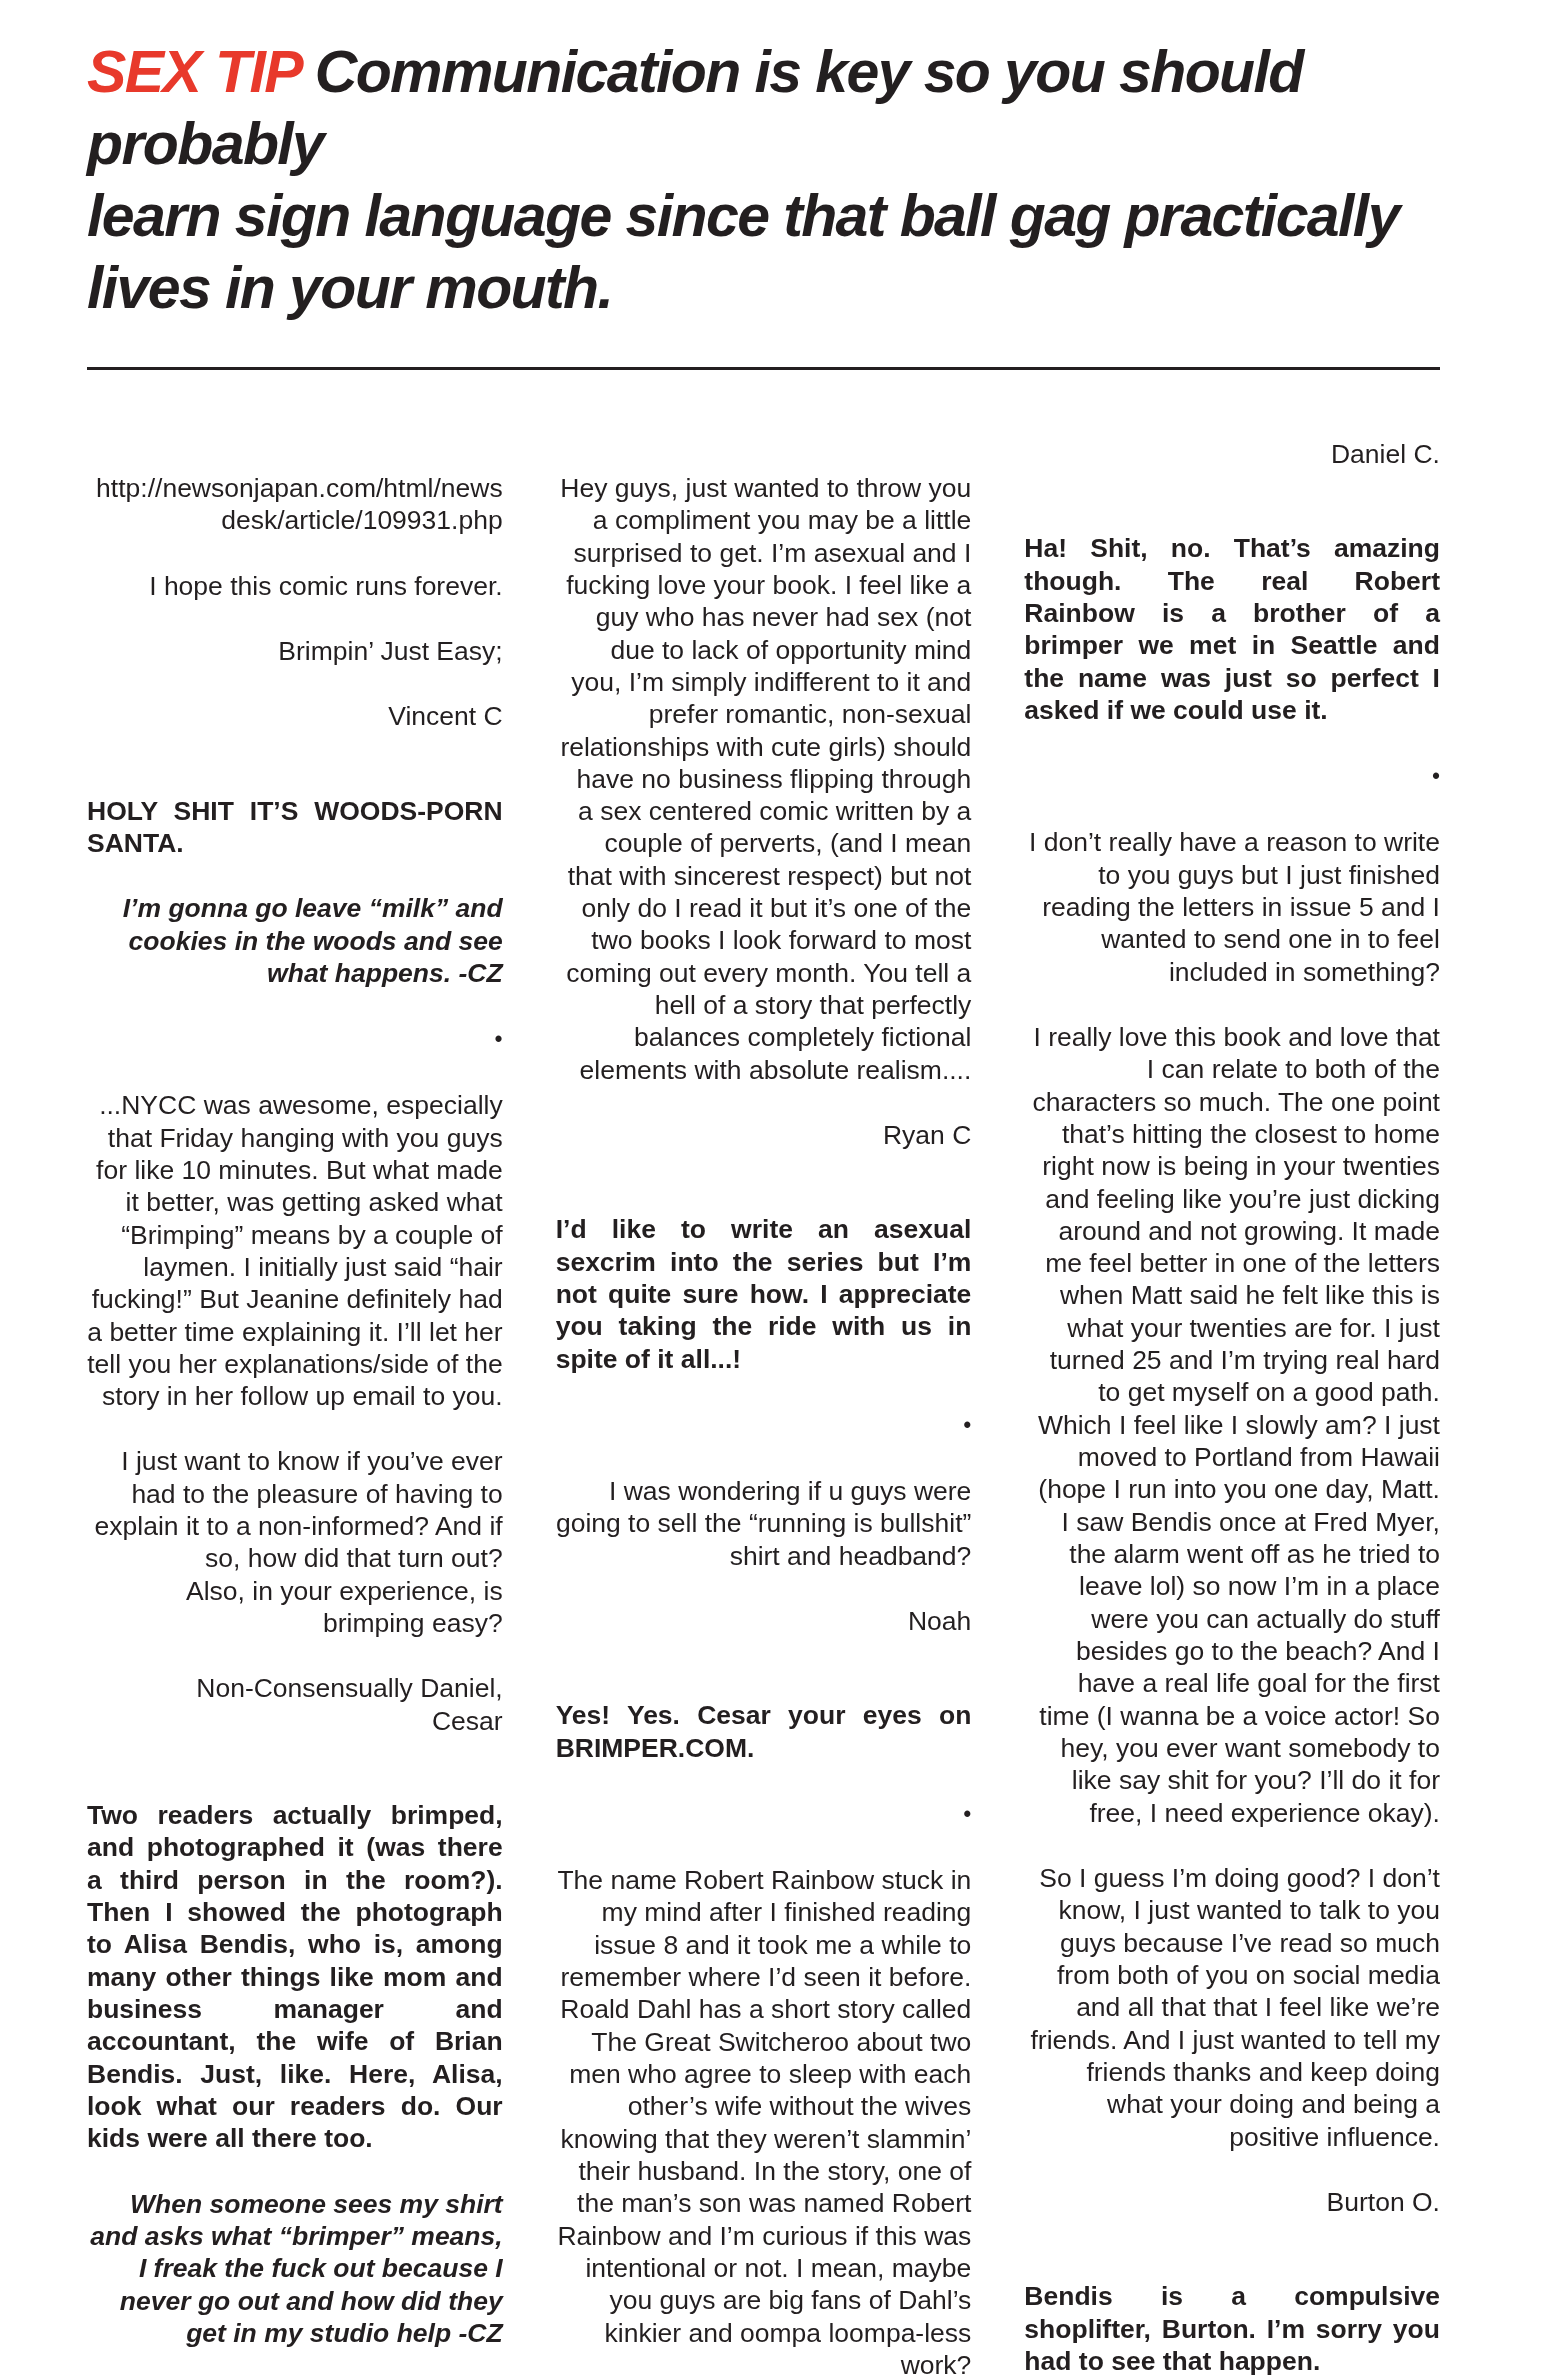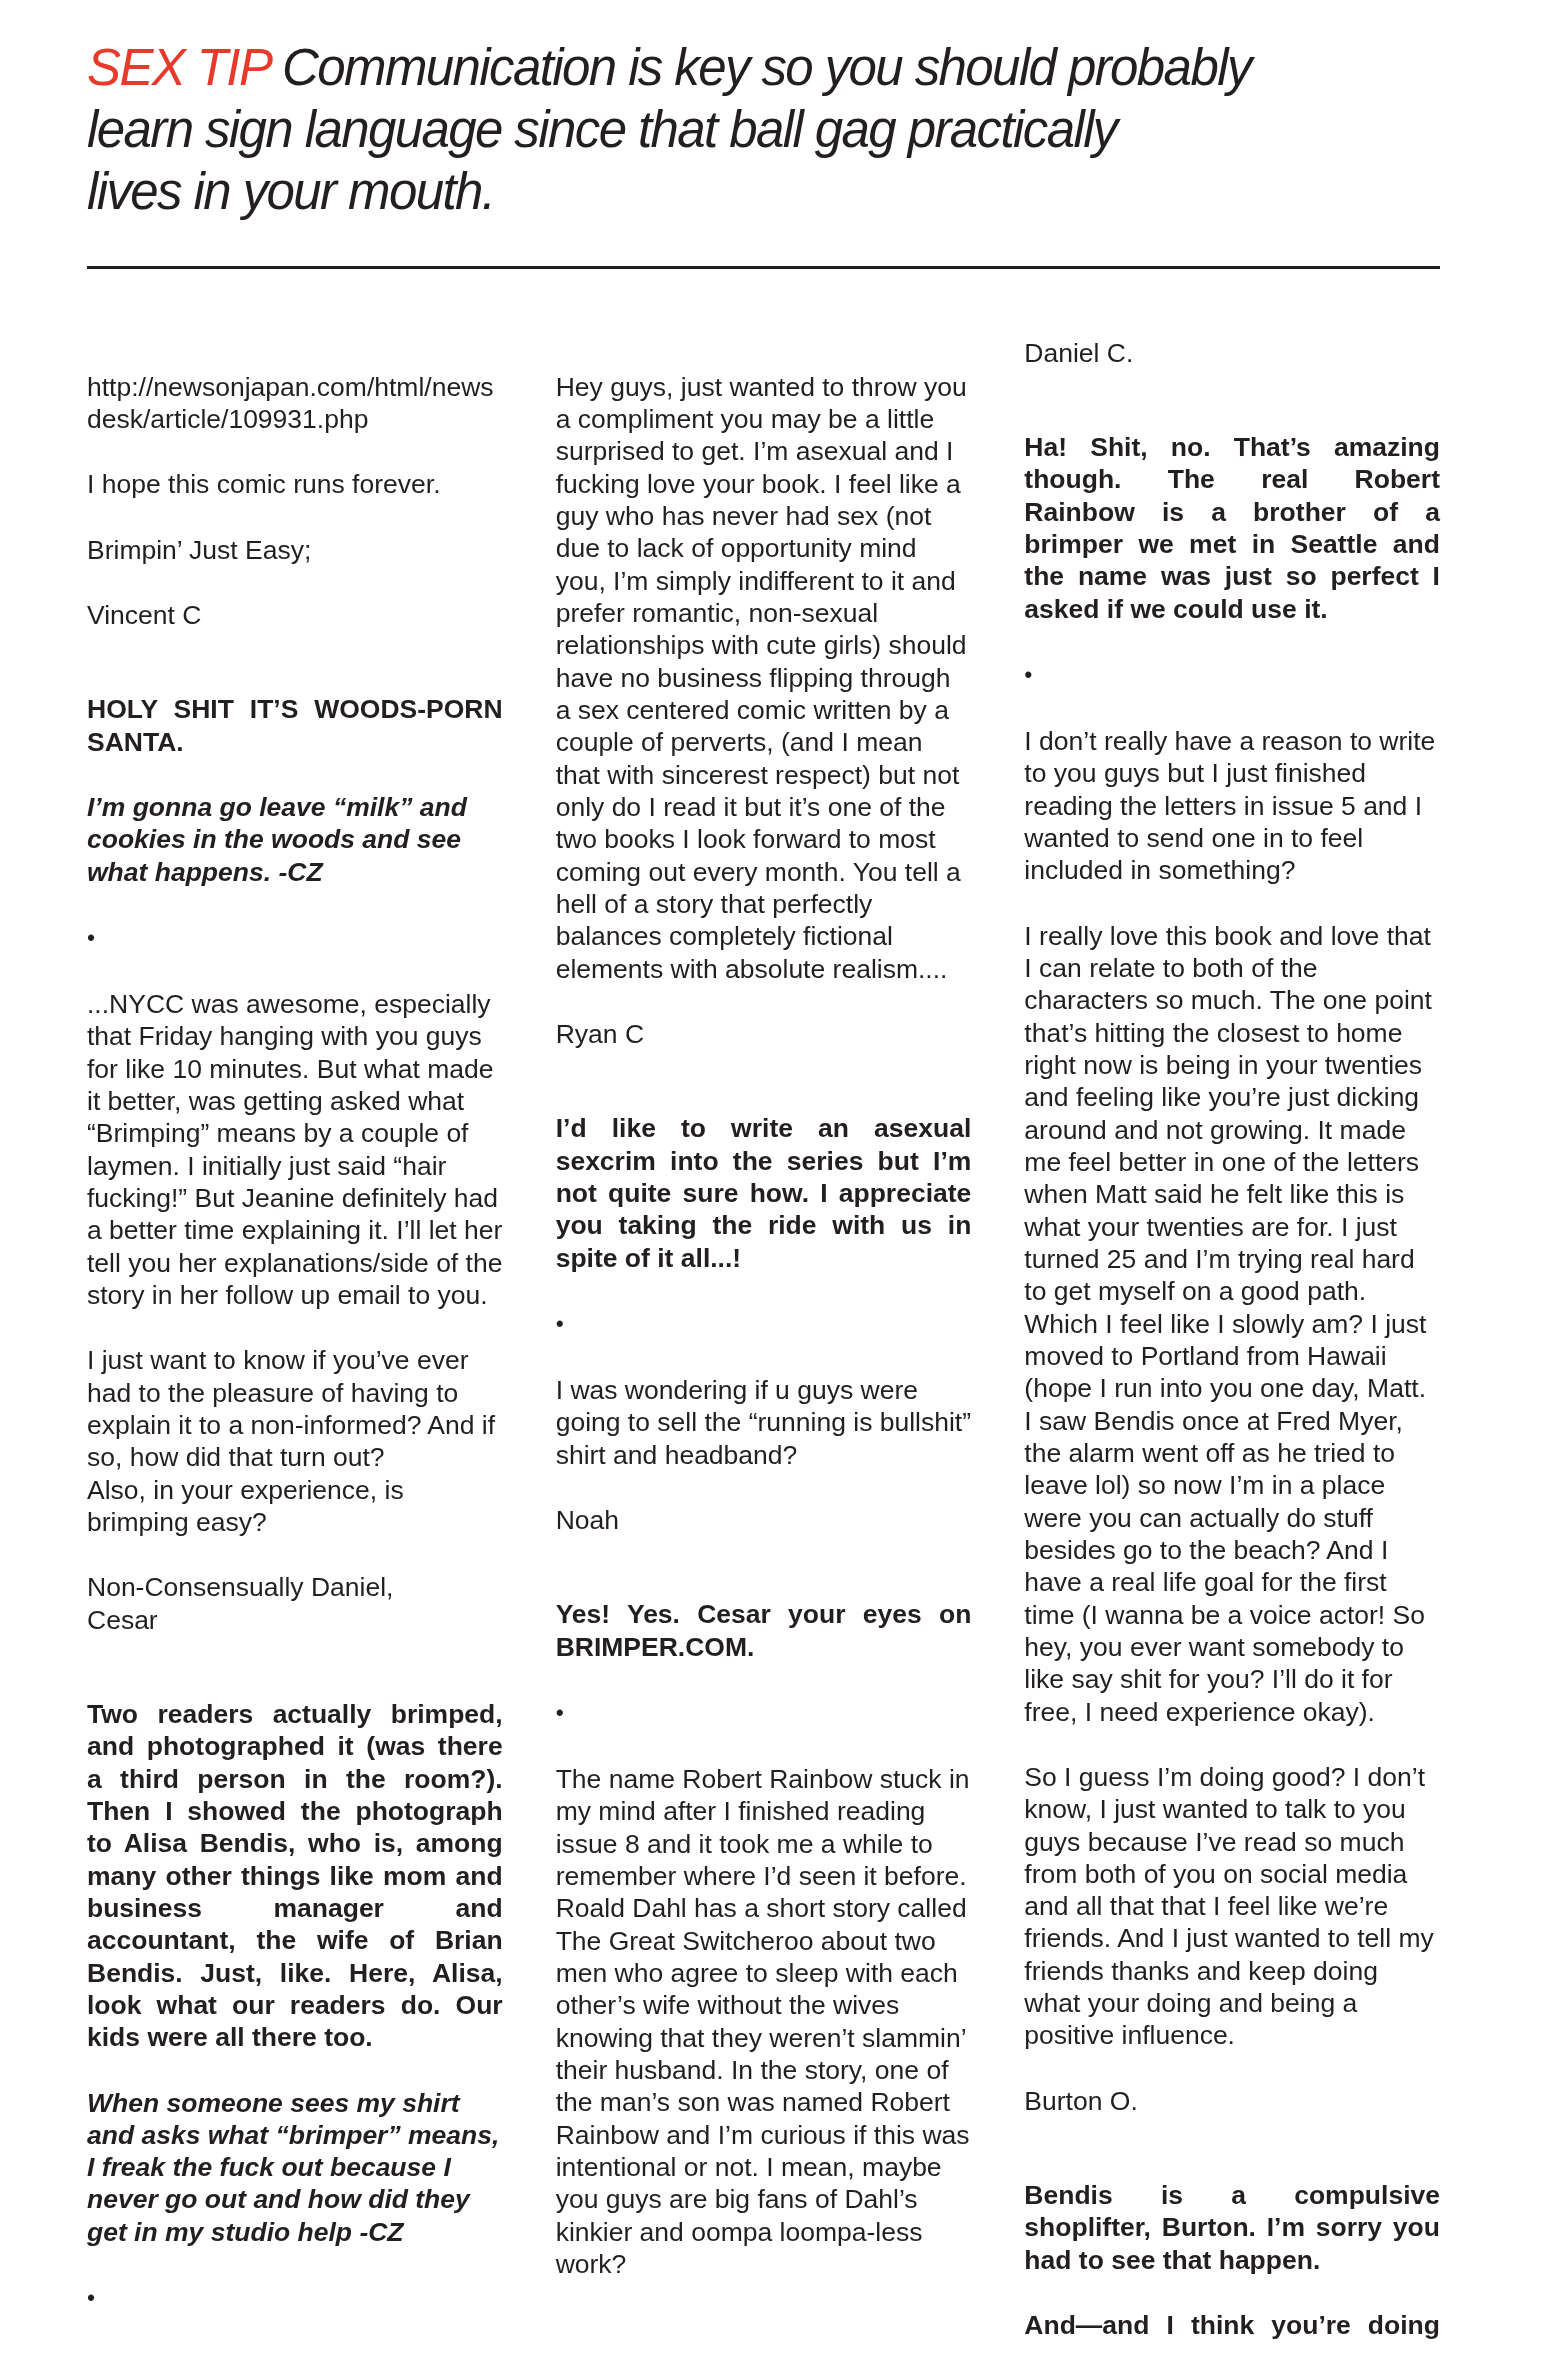--- a/index.html
+++ b/index.html
@@ -10,23 +10,23 @@
     box-sizing: border-box;
     background: #ffffff;
     padding: 37px 107px 0 87px;
     overflow: hidden;
     font-family: "Liberation Sans", sans-serif;
     color: #231f20;
   }
   h1.tip {
     margin: 0;
     font-family: "Liberation Sans", sans-serif;
-    font-weight: normal;
+    font-weight: bold;
     font-style: italic;
-    font-size: 51px;
+    font-size: 59px;
     line-height: 1.22;
     letter-spacing: -1.6px;
     color: #231f20;
     white-space: pre-line;
   }
   .tip-label { color: #e8392b; }
   hr.divider {
     border: none;
     border-top: 3.9px solid #231f20;
     margin: 42px 0 0 0;
@@ -39,20 +39,21 @@
   }
   .col { min-width: 0; }
   .col.pad-top { padding-top: 34px; }
   .p {
     margin: 0 0 33px 0;
     font-size: 26.5px;
     line-height: 1.22;
     white-space: pre-line;
     overflow-wrap: break-word;
     color: #231f20;
+    text-align: right;
   }
   .p.bold {
     font-weight: bold;
     text-align: justify;
     margin-top: 62px;
   }
   .p.bold.tight { margin-top: 4px; }
   .p.bold.stretch { text-align-last: justify; }
   .p.bold-italic {
     font-weight: bold;

